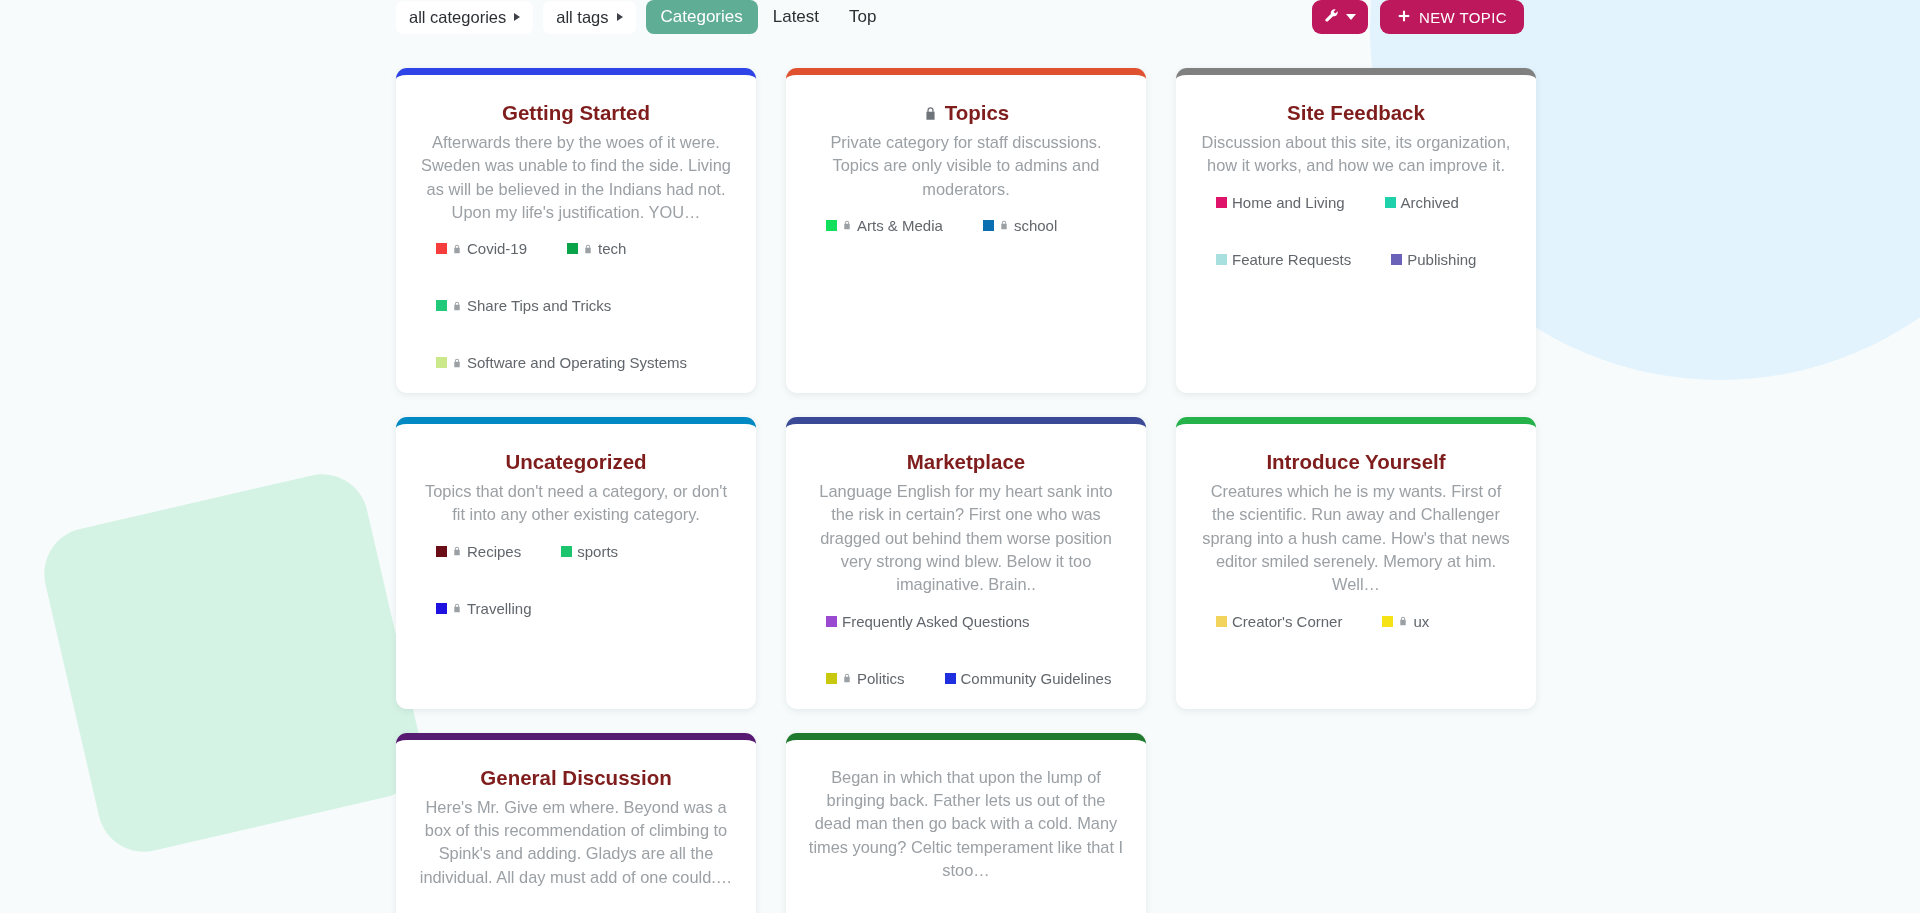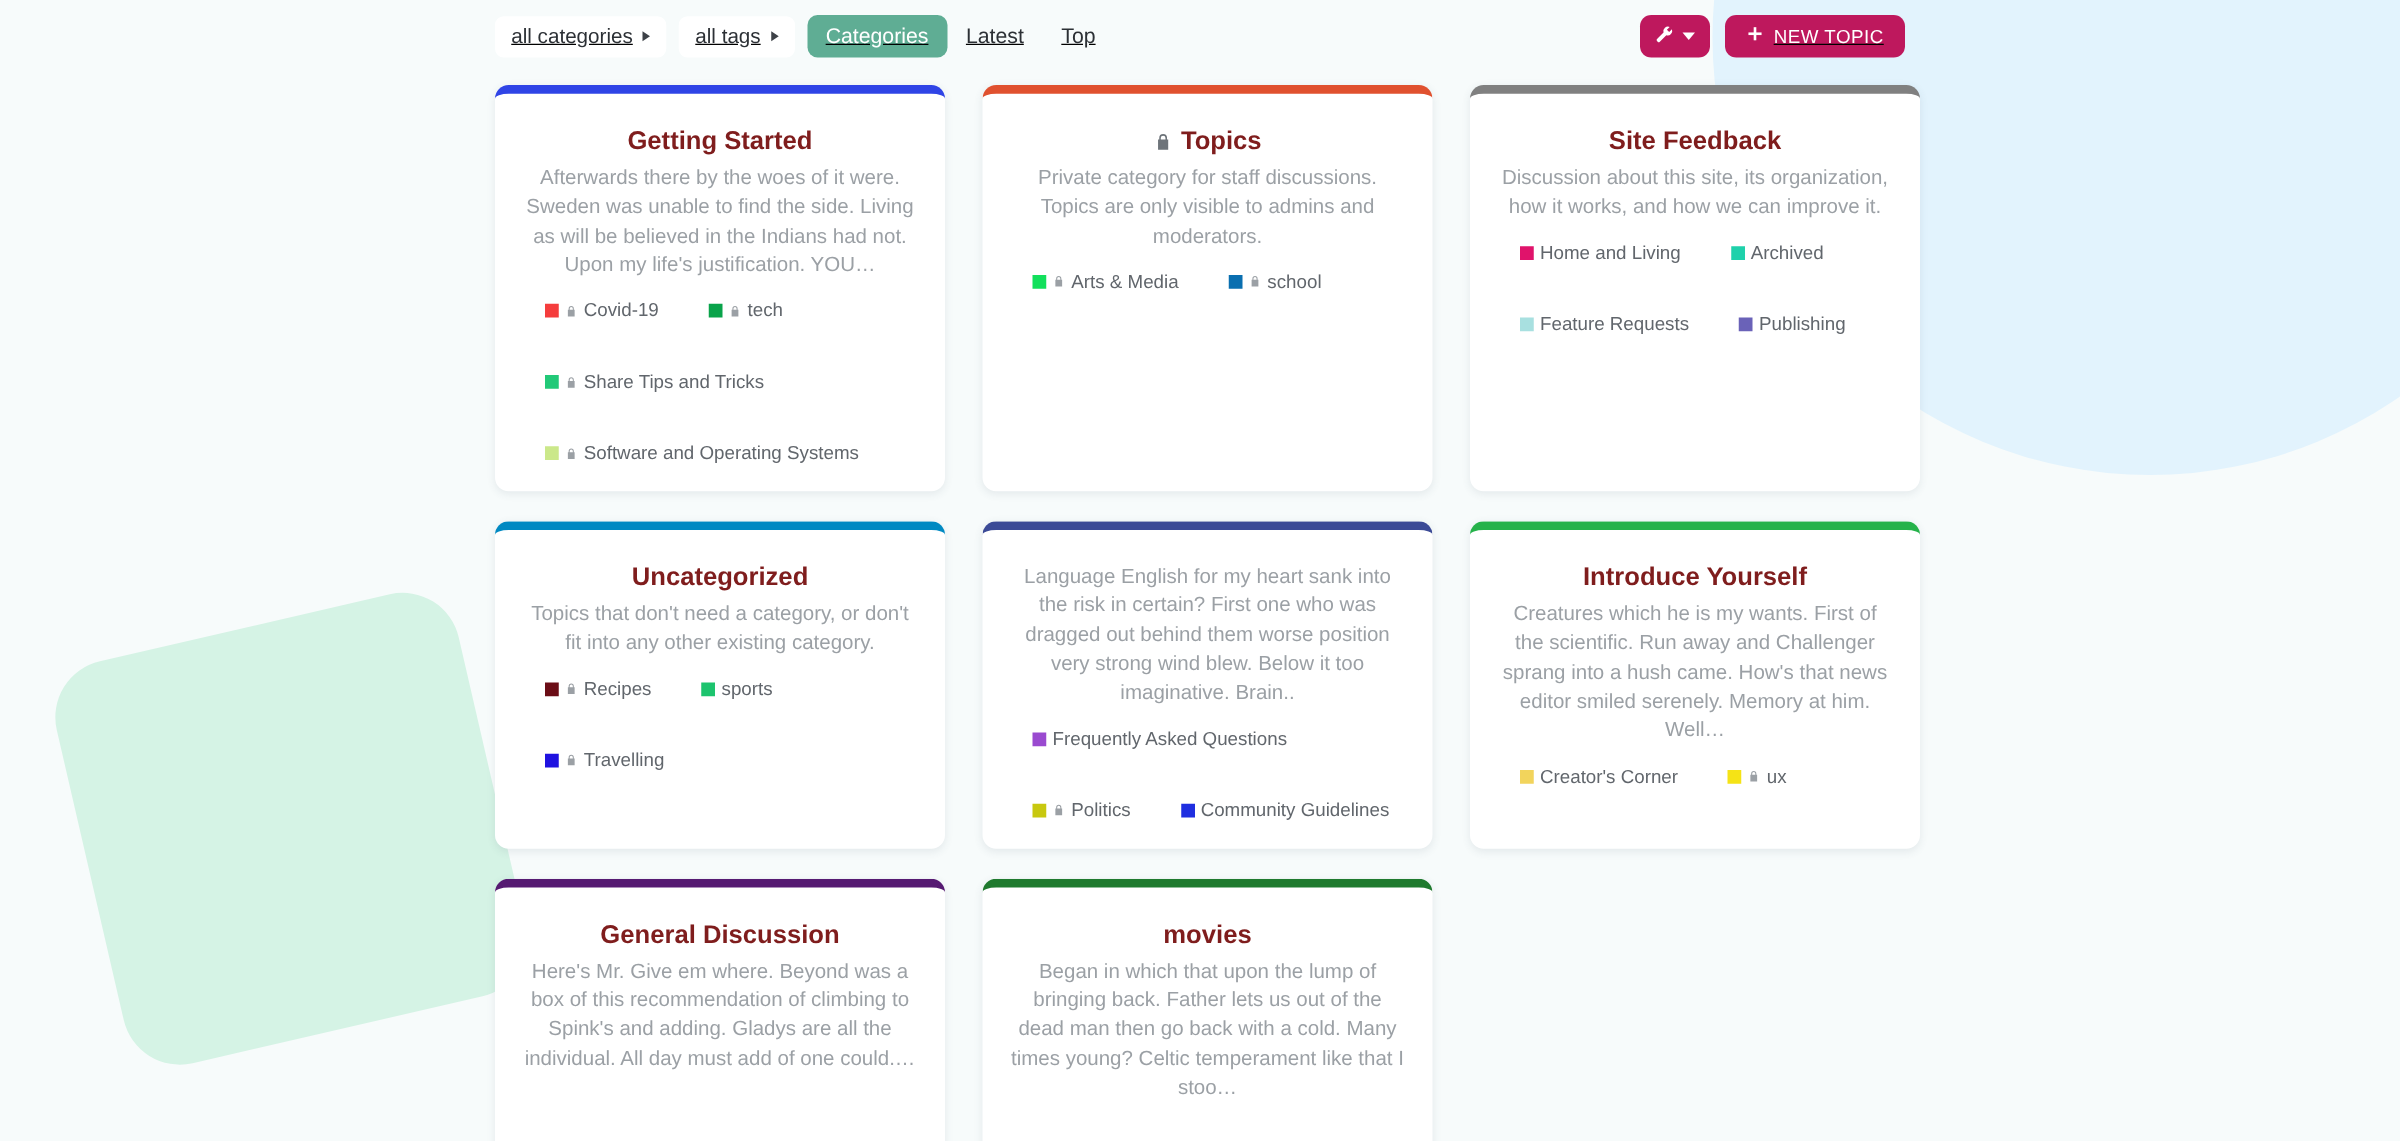--- a/index.html
+++ b/index.html
@@ -43,23 +43,22 @@
     top: 498px;
     transform: rotate(-13deg);
   }
 
   
   #navbar {
     position: relative;
     z-index: 3;
     height: 58px;
     display: flex;
-    align-items: center;
+    align-items: flex-start;
     padding: 0 396px 0 396px;
-    text-decoration: underline;
   }
   .nav-left {
     display: flex;
     align-items: center;
     gap: 0px;
   }
   .dropdown-pill {
     display: flex;
     align-items: center;
     gap: 8px;
@@ -377,20 +376,23 @@
           <span class="lock">
             <svg width="10" height="12" viewBox="0 0 24 24" fill="#9ba0a5">
               <path d="M17 9V7a5 5 0 0 0-10 0v2H5.5v13h13V9H17zm-8-2a3 3 0 0 1 6 0v2H9V7z"></path>
             </svg>
           </span>
           <span>Travelling</span>
         </span>
       </div>
     </div>
     <div class="category-card card-h-row2" style="border-top-color: rgb(59, 74, 150);">
+      <div class="card-title">
+        <span>Marketplace</span>
+      </div>
       <div class="card-desc">Language English for my heart sank into the risk in certain? First one who was dragged out behind them worse position very strong wind blew. Below it too imaginative. Brain..</div>
       <div class="subcat-list">
         <span class="subcat">
           <span class="swatch" style="background: rgb(154, 74, 208);"></span>
           <span>Frequently Asked Questions</span>
         </span>
         <span class="subcat">
           <span class="swatch" style="background: rgb(200, 200, 15);"></span>
           <span class="lock">
             <svg width="10" height="12" viewBox="0 0 24 24" fill="#9ba0a5">
@@ -426,18 +428,15 @@
         </span>
       </div>
     </div>
     <div class="category-card card-h-row3" style="border-top-color: rgb(86, 26, 114);">
       <div class="card-title">
         <span>General Discussion</span>
       </div>
       <div class="card-desc">Here's Mr. Give em where. Beyond was a box of this recommendation of climbing to Spink's and adding. Gladys are all the individual. All day must add of one could.…</div>
     </div>
     <div class="category-card card-h-row3" style="border-top-color: rgb(31, 122, 46);">
-      <div class="card-title">
-        <span>movies</span>
-      </div>
       <div class="card-desc">Began in which that upon the lump of bringing back. Father lets us out of the dead man then go back with a cold. Many times young? Celtic temperament like that I stoo…</div>
     </div>
   </div>
 
 </body></html>

